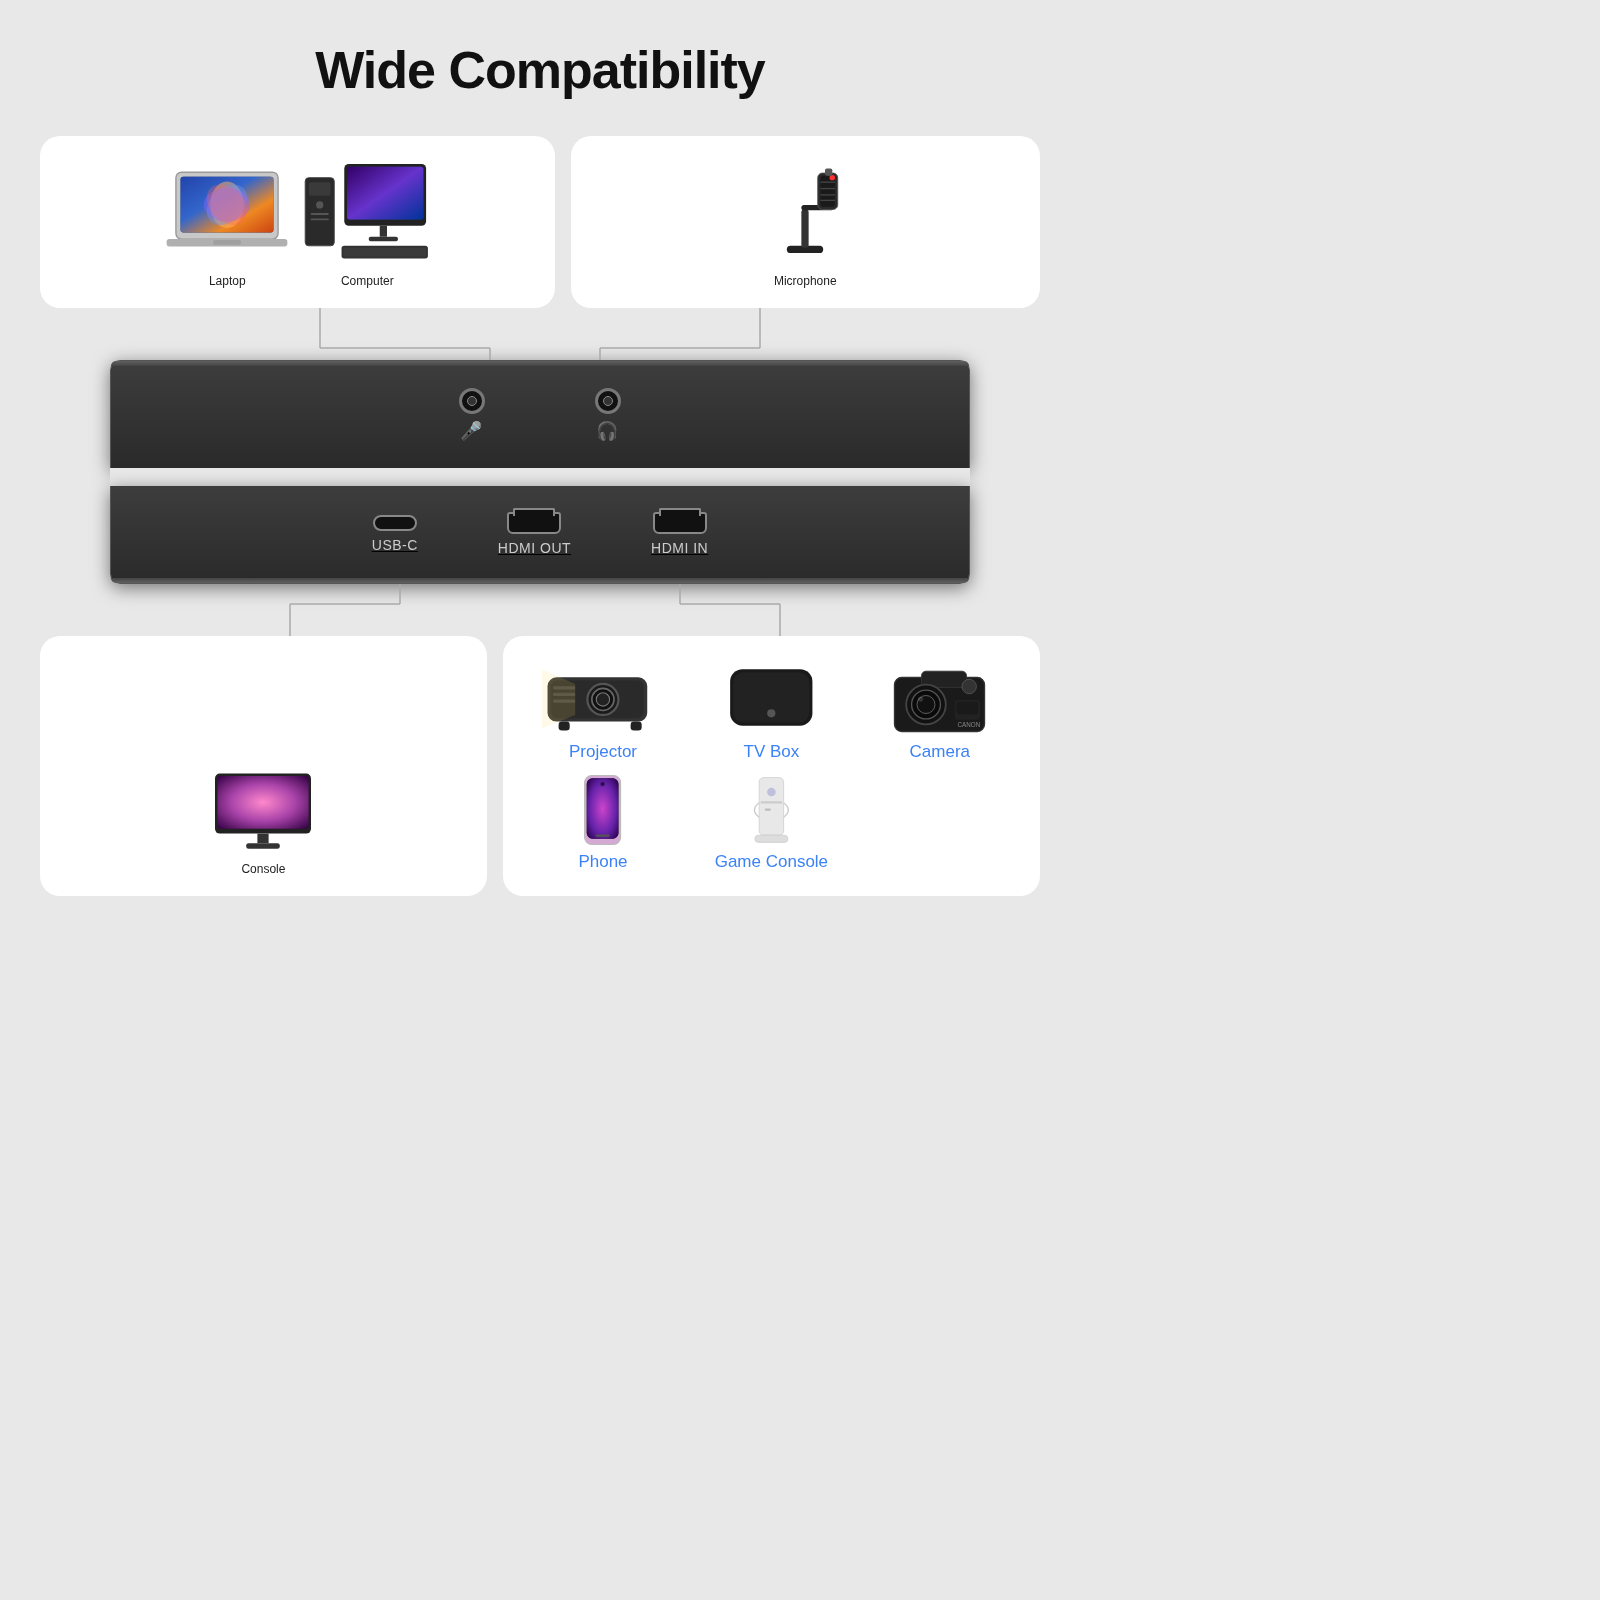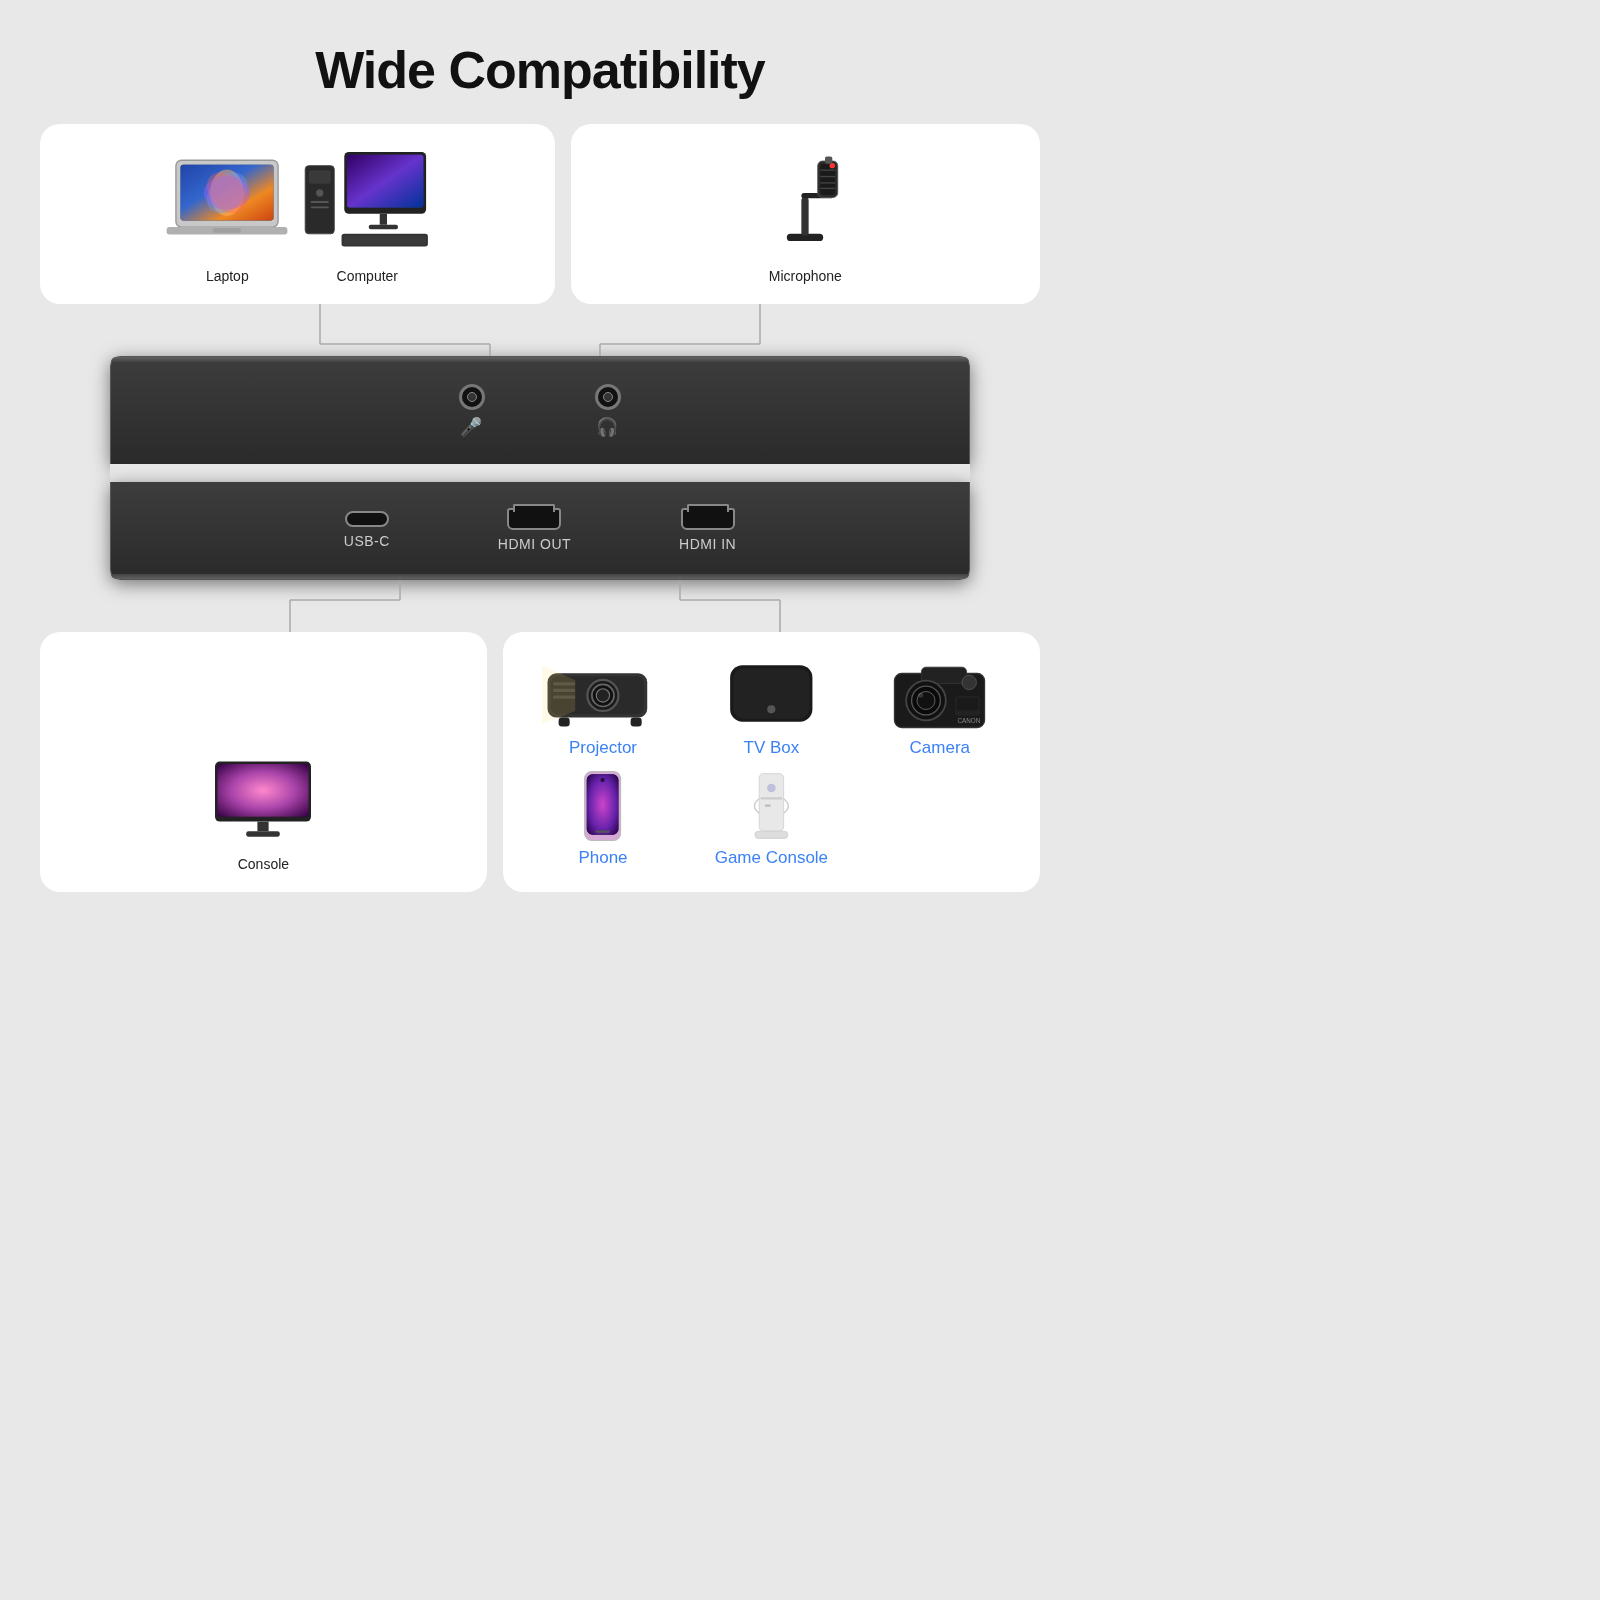--- a/index.html
+++ b/index.html
@@ -11,21 +11,21 @@
       display: flex;
       flex-direction: column;
       align-items: center;
       padding: 40px 40px 60px;
     }
 
     .page-title {
       font-size: 52px;
       font-weight: 900;
       color: #111;
-      margin-bottom: 24px;
+      margin-bottom: 36px;
       letter-spacing: -1px;
     }
 
     .top-row {
       display: flex;
       gap: 16px;
       width: 100%;
       margin-bottom: 0px;
     }
 
@@ -67,24 +67,23 @@
 
     .card-item-icon {
       width: 130px;
       height: 100px;
       display: flex;
       align-items: center;
       justify-content: center;
     }
 
     .card-item-label {
-      font-size: 14px;
+      font-size: 12px;
       color: #222;
       font-weight: 400;
-      margin-top: 6px;
     }
 
     .port-row {
       display: flex;
       justify-content: center;
       align-items: center;
       gap: 80px;
       padding: 10px 0;
     }
 
@@ -366,21 +365,21 @@
     <div class="port-item">
       <div class="jack-port" style="width:26px;height:26px;border:3px solid #777;background:#111;"></div>
       <span class="port-symbol" style="font-size:18px;color:#bbb;">🎧</span>
     </div>
   </div>
 </div>
 
 <div style="width:860px; height:18px; background:#e8e8e8;"></div>
 
 <div style="width:860px; background:linear-gradient(180deg,#3d3d3d,#2a2a2a); border-radius:0 0 10px 10px; padding:16px 60px 14px; box-shadow: 0 4px 18px rgba(0,0,0,0.5); border:1.5px solid #555; border-top:none;">
-  <div class="port-row" style="gap:108px;">
+  <div class="port-row" style="gap:80px;text-decoration:underline;">
 
     <div class="port-item">
       <div class="usbc-port"></div>
       <span class="port-label">USB-C</span>
     </div>
 
     <div class="port-item">
       <div class="hdmi-port"></div>
       <span class="port-label">HDMI OUT</span>
     </div>

